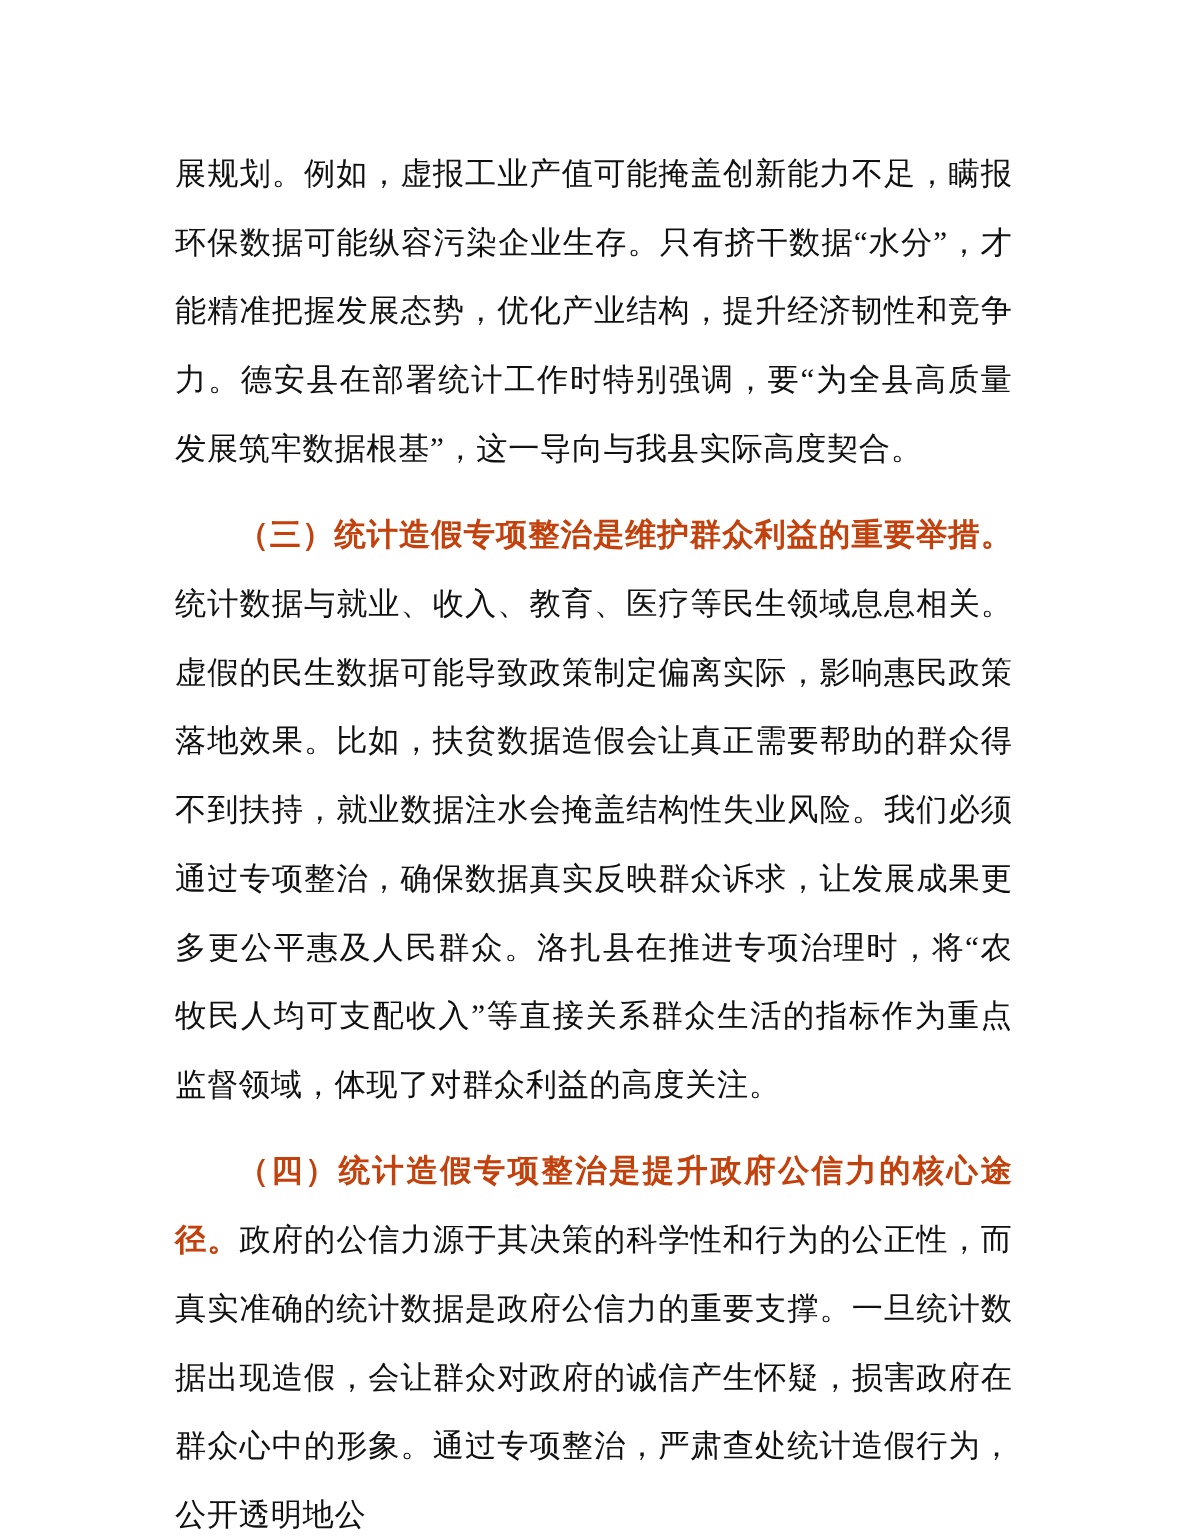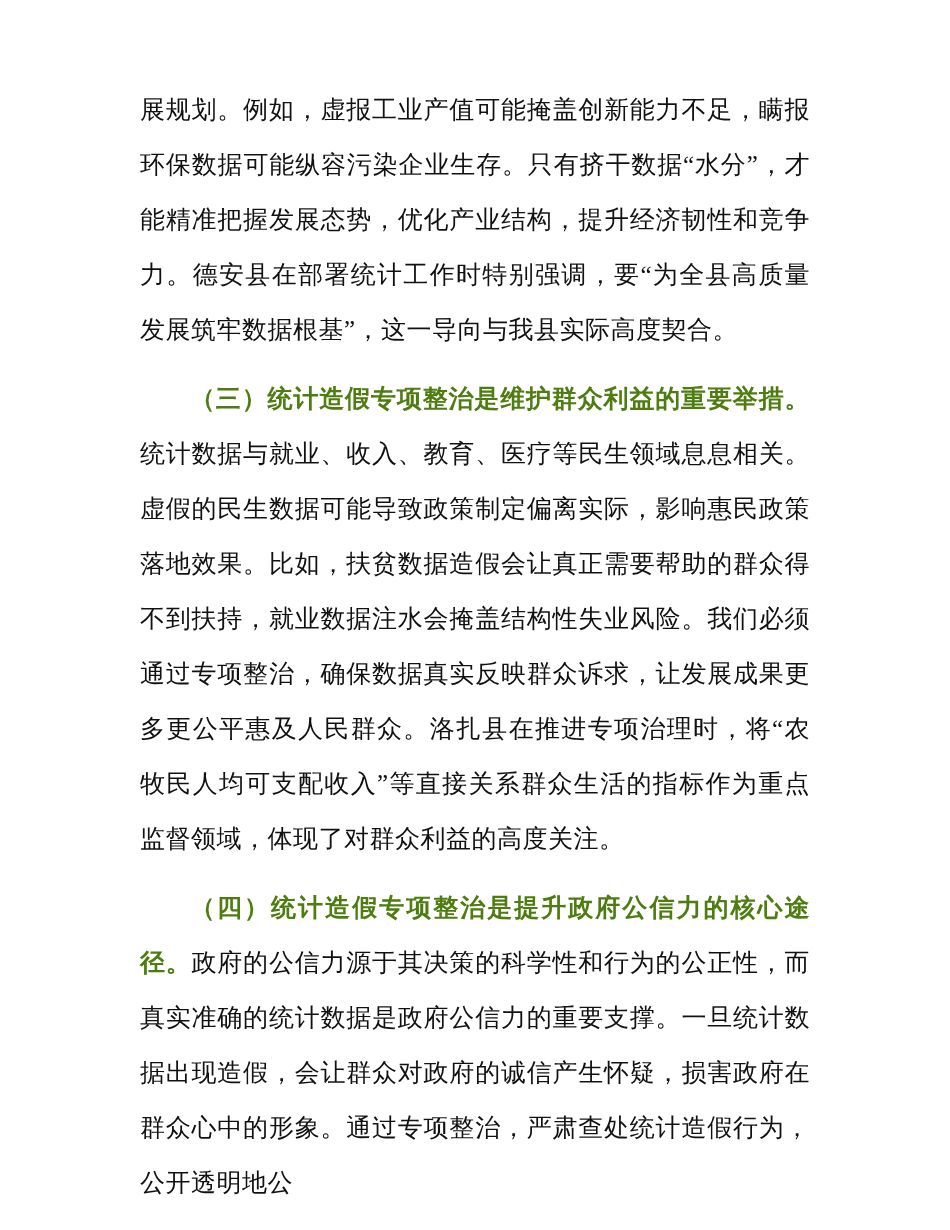--- a/index.html
+++ b/index.html
@@ -11,41 +11,41 @@
     width: 950px;
     height: 1230px;
     overflow: hidden;
     font-family: "Liberation Serif", "DejaVu Serif", serif;
     color: #000000;
   }
   .page {
     box-sizing: border-box;
     width: 950px;
     height: 1230px;
-    padding: 82px 140px 60px 140px;
+    padding: 112px 140px 60px 140px;
     background: #ffffff;
   }
   .doc-body {
     width: 670px;
   }
   .para {
     margin: 0 0 14px 0;
     font-size: 25px;
     line-height: 55px;
     text-align: justify;
     letter-spacing: 0.5px;
     word-break: break-all;
     color: #111111;
   }
   .para.indent {
     text-indent: 2em;
   }
   .para strong {
     font-weight: bold;
-    color: #4d7c0f;
+    color: #c2410c;
   }
 </style>
 </head>
 <body>
 
 <div class="page">
   <div class="doc-body">
 
     <p class="para"><span>展规划。例如，虚报工业产值可能掩盖创新能力不足，瞒报环保数据可能纵容污染企业生存。只有挤干数据“水分”，才能精准把握发展态势，优化产业结构，提升经济韧性和竞争力。德安县在部署统计工作时特别强调，要“为全县高质量发展筑牢数据根基”，这一导向与我县实际高度契合。</span></p>
 

